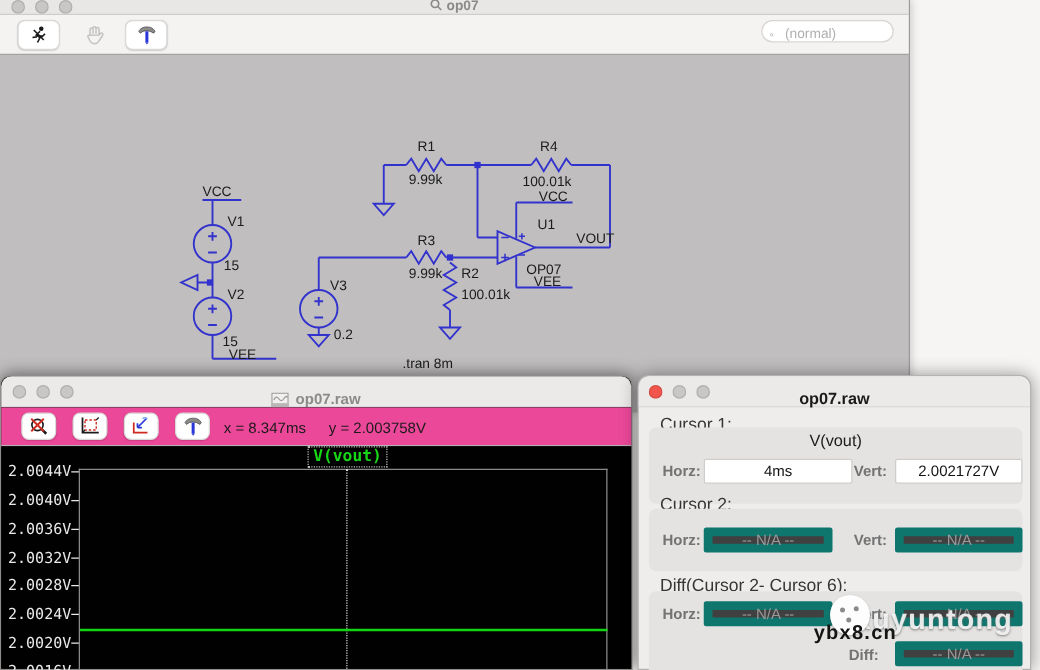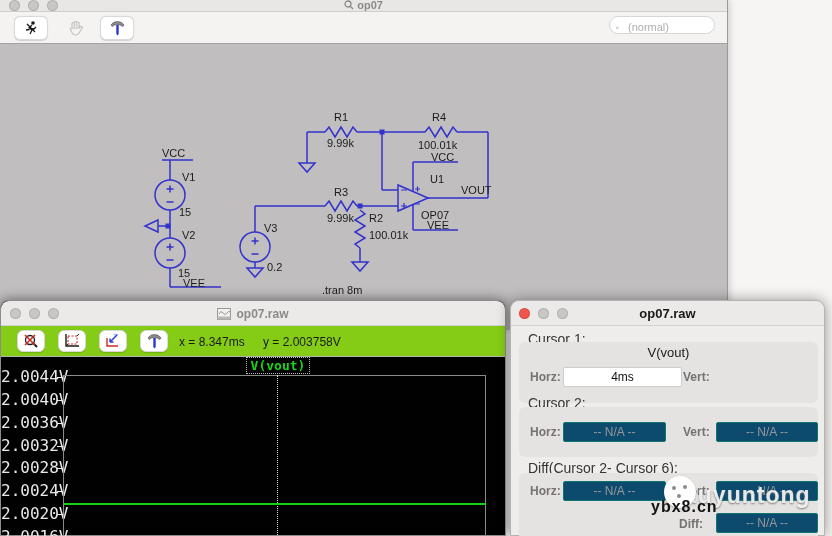--- a/index.html
+++ b/index.html
@@ -33,29 +33,29 @@
   #schemCanvas { position:absolute; left:0; top:44px; width:728px; height:286px; overflow:hidden; }
   #schemCanvas svg text { font-family:"Liberation Sans",sans-serif; font-size:11px; fill:#1b1b1b; }
 
   
   #waveWin { left:0; top:300px; width:506px; height:236px; border-radius:8px 8px 0 0;
              background:#010101; box-shadow:0 -1px 12px rgba(0,0,0,.45); border:1px solid #8f8d8c; }
   #waveTitle { position:absolute; left:0; top:0; width:100%; height:25px; background:#eceae9;
                border-bottom:1px solid #d2d0cf; border-radius:8px 8px 0 0; }
   #waveTitle .lights { top:7px; left:9px; }
   .titleCenter { position:absolute; left:0; right:0; top:0; height:25px; display:flex;
-                 align-items:center; justify-content:center; gap:5px; }
+                 align-items:flex-end; justify-content:center; gap:5px; }
   .titleCenter .titleTxt { font-size:12px; font-weight:bold; color:#8c8a89; }
   #waveToolbar { position:absolute; left:0; top:25px; width:100%; height:31px;
-                 background:#84cc16; border-bottom:1px solid #b5b3b2; }
+                 background:#ec4899; border-bottom:1px solid #b5b3b2; }
   #waveToolbar .tbtn { width:28px; height:22px; }
   .readout { position:absolute; top:9px; font-size:12px; color:#1a1a1a; }
   #plotArea { position:absolute; left:0; top:56px; right:0; bottom:0; background:#010101; }
   .ytick { position:absolute; left:0; width:56px; height:14px; text-align:right;
-           font-family:"DejaVu Sans Mono",monospace; font-size:16px; color:#e9e9e9; line-height:14px; }
+           font-family:"DejaVu Sans Mono",monospace; font-size:12px; color:#e9e9e9; line-height:14px; }
   .ytick::after { content:""; position:absolute; right:-7px; top:7px; width:7px; height:1px; background:#e9e9e9; }
   #plotBox { position:absolute; left:62px; top:18px; width:423px; height:163px;
              border:1px solid #8a8a8a; border-bottom:none; }
   #legendBox { position:absolute; left:245px; top:0; width:64px; height:17px;
                border:1px dotted #b9b9b9; display:flex; align-items:center; justify-content:center; }
   #legendBox span { font-family:"DejaVu Sans Mono",monospace; font-size:13px; color:#17d517; font-weight:bold; }
   #cursorVLine { position:absolute; left:276px; top:18px; bottom:0; width:0; border-left:1px dotted #d8d8d8; }
   #trace { position:absolute; left:63px; top:146px; width:422px; height:2px; background:#12d412; }
 
   
@@ -65,21 +65,21 @@
               border-bottom:1px solid #d2d0cf; border-radius:9px 9px 0 0; }
   #curTitle .lights { top:7px; left:8px; }
   #curTitle .titleTxt { color:#1a1a1a; font-size:13px; }
   .secLabel { position:absolute; font-size:14px; color:#363434; }
   .groupBox { position:absolute; left:8px; width:299px; background:#e5e3e2; border-radius:6px; }
   .traceName { position:absolute; left:0; right:0; top:3px; text-align:center; font-size:13px; color:#1a1a1a; }
   .fldLabel { position:absolute; font-size:12px; font-weight:bold; color:#737373; }
   .fld { position:absolute; height:20px; font-size:12px; display:flex; align-items:center;
          justify-content:center; border-radius:2px; }
   .fld.white { background:#fff; border:1px solid #cfcdcc; color:#111; }
-  .fld.na { background:#0c4a6e; border:1px solid #0f766e; color:#9a9898; }
+  .fld.na { background:#404040; border:7px solid #0f766e; color:#9a9898; }
 
   
   #watermark { position:absolute; left:640px; top:472px; width:200px; height:60px; pointer-events:none; }
   #wmCircle { position:absolute; left:24px; top:4px; width:32px; height:32px; border-radius:50%;
               background:#fdfdfd; box-shadow:0 1px 2px rgba(0,0,0,.25); }
   #wmCircle i { position:absolute; width:4px; height:4px; border-radius:50%; background:#8d8b8a; }
   #wmSite { position:absolute; left:11px; top:26px; font-size:16px; font-weight:bold; color:#141414; letter-spacing:1px; }
   #wmName { position:absolute; left:44px; top:10px; font-size:23px; font-weight:bold;
             color:rgba(250,250,250,.88); text-shadow:0 1px 2px rgba(110,110,110,.9); letter-spacing:1px; }
 </style>
@@ -283,20 +283,21 @@
       <span class="titleTxt">op07.raw</span>
     </div>
   </div>
 
   <span class="secLabel" style="left:17px; top:30px">Cursor 1:</span>
   <div class="groupBox" style="top:41px; height:61px">
     <div class="traceName">V(vout)</div>
     <span class="fldLabel" style="left:11px; top:28px">Horz:</span>
     <div class="fld white" style="left:44px; top:25px; width:119px">4ms</div>
     <span class="fldLabel" style="left:164px; top:28px">Vert:</span>
+    <div class="fld white" style="left:197px; top:25px; width:102px">2.0021727V</div>
   </div>
 
   <span class="secLabel" style="left:17px; top:94px">Cursor 2:</span>
   <div class="groupBox" style="top:106px; height:50px">
     <span class="fldLabel" style="left:11px; top:18px">Horz:</span>
     <div class="fld na" style="left:44px; top:15px; width:103px">-- N/A --</div>
     <span class="fldLabel" style="left:164px; top:18px">Vert:</span>
     <div class="fld na" style="left:197px; top:15px; width:102px">-- N/A --</div>
   </div>
 

